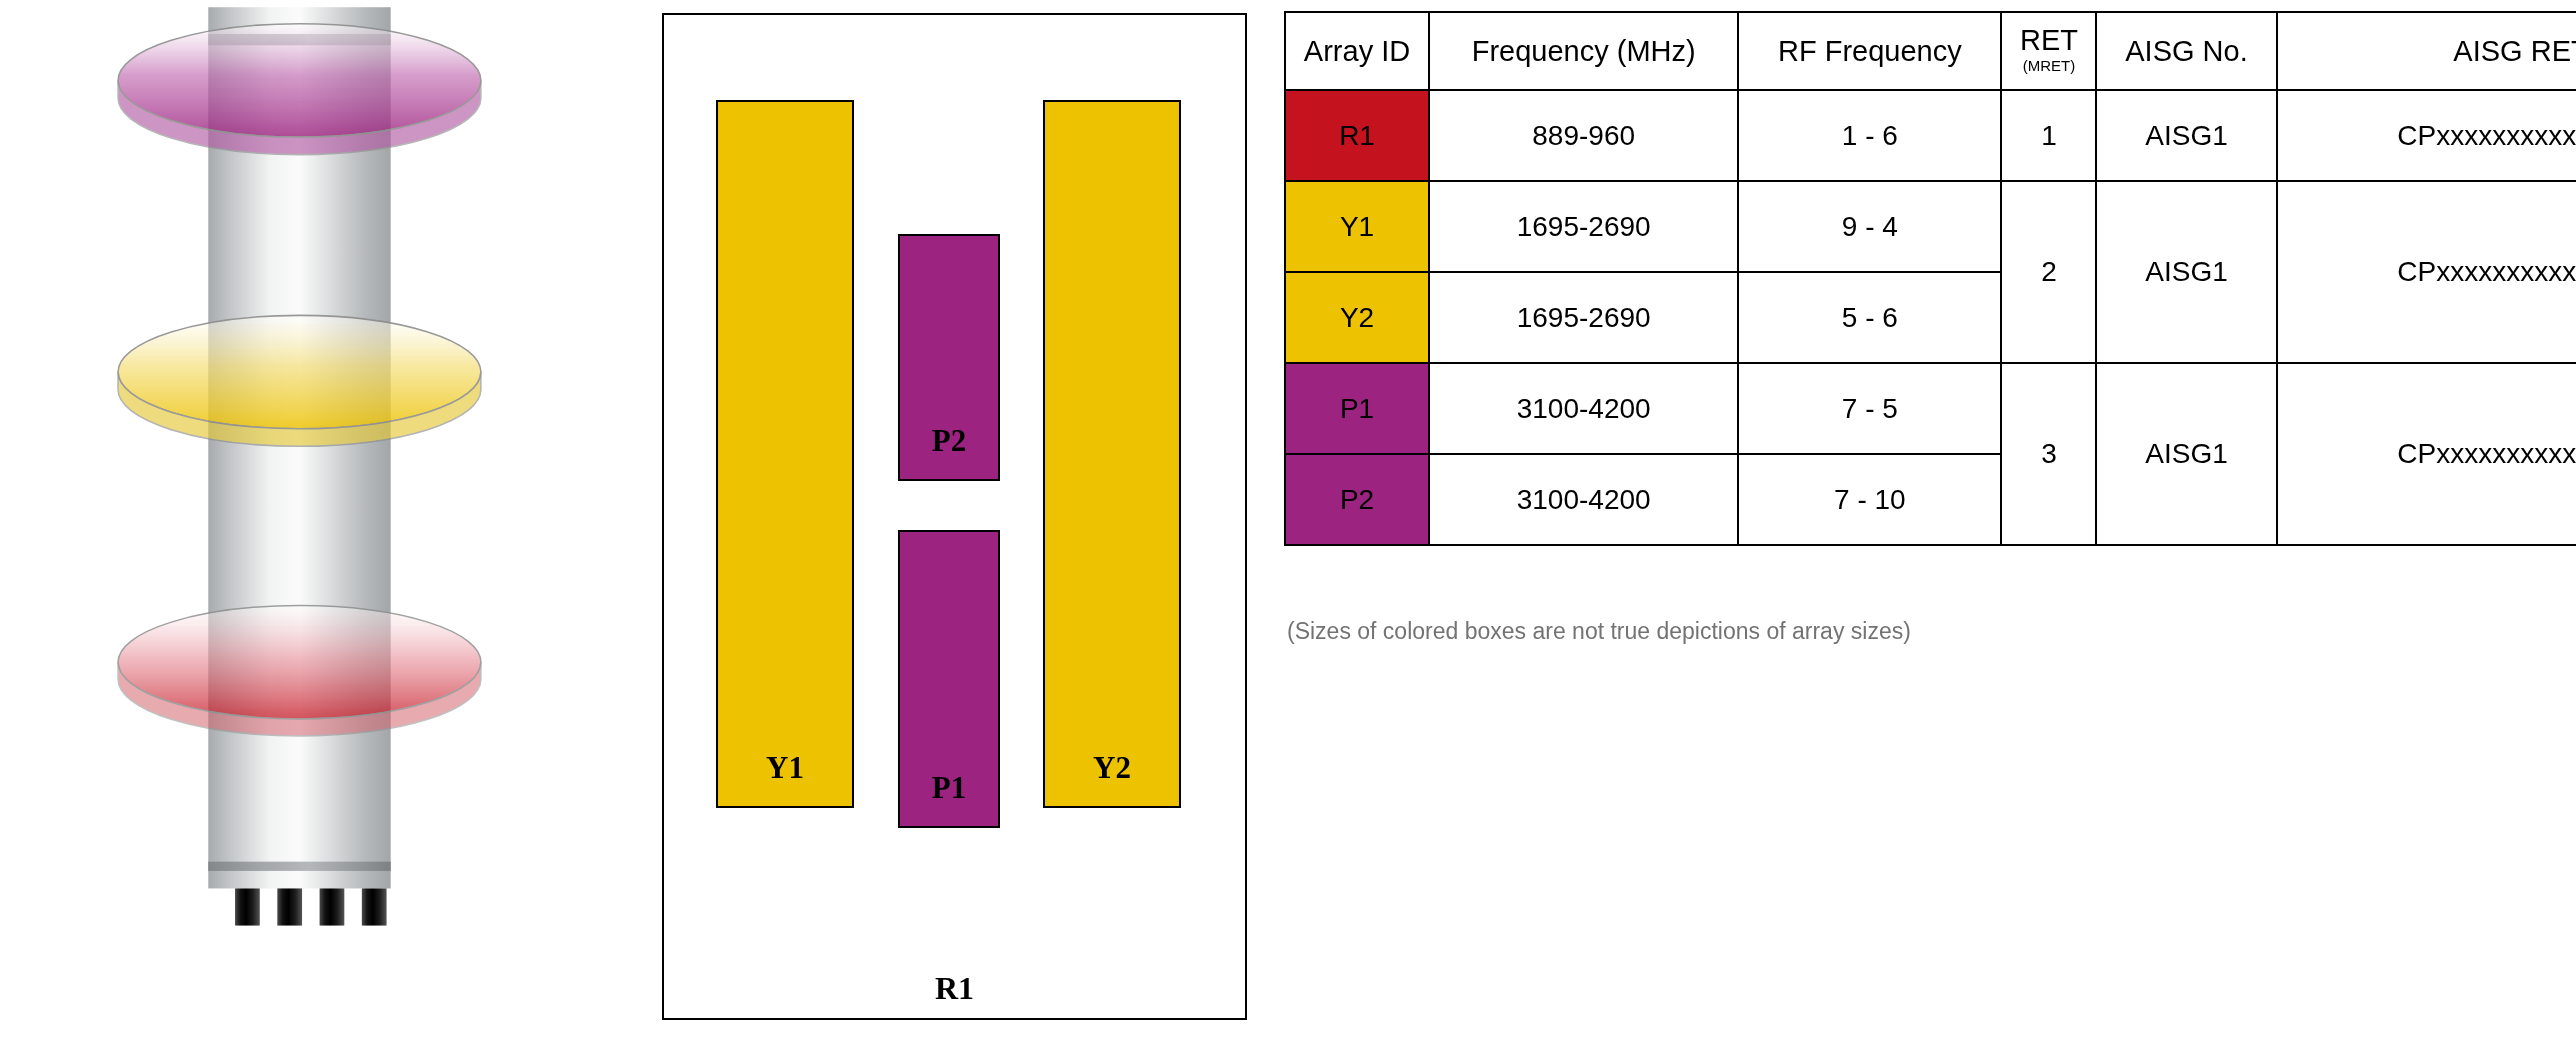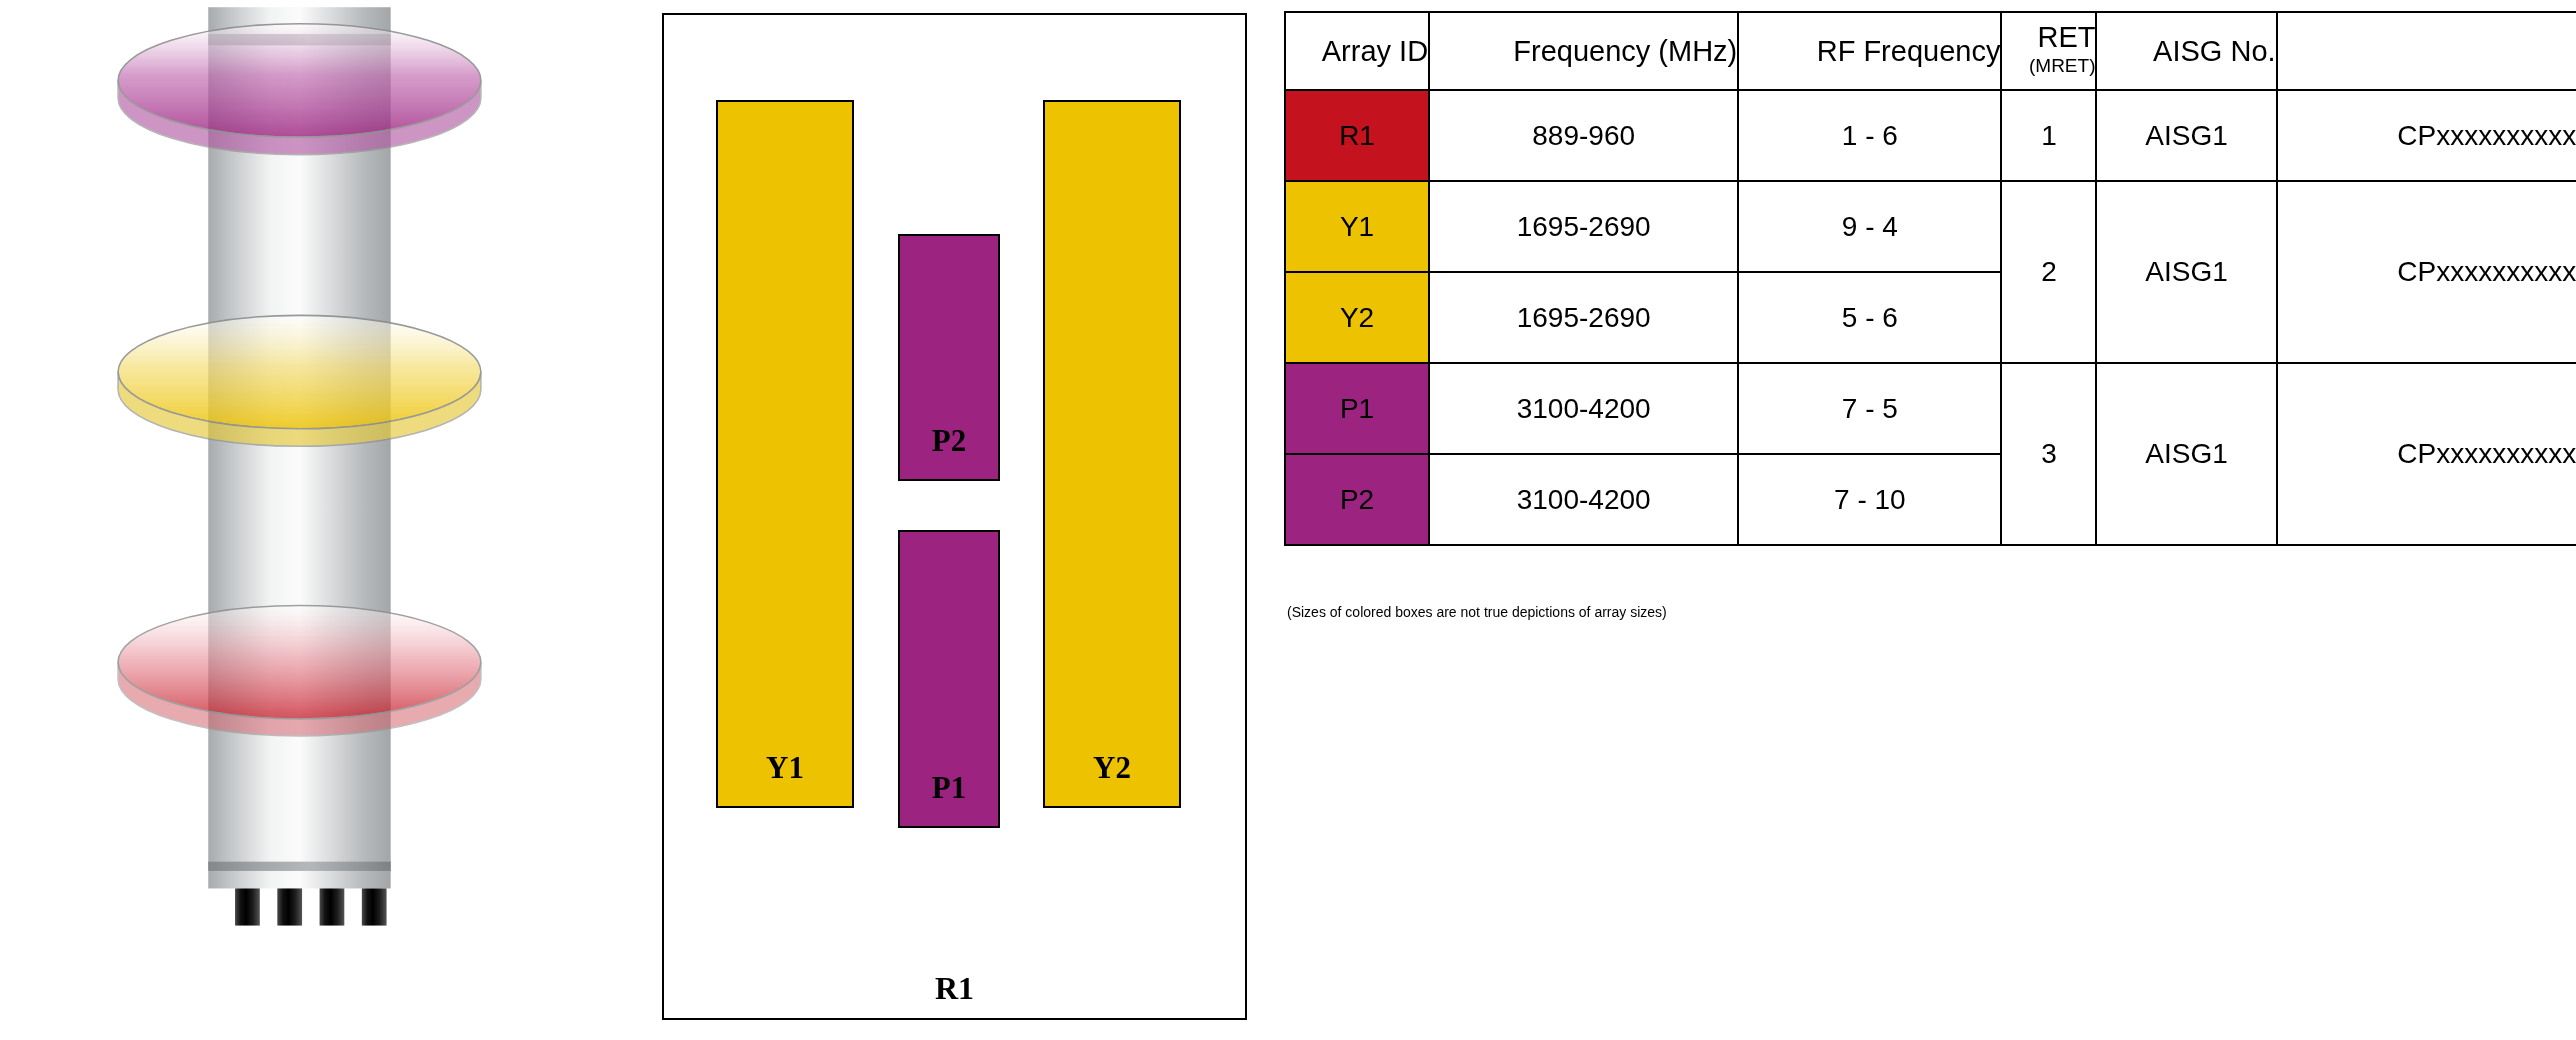--- a/index.html
+++ b/index.html
@@ -84,51 +84,50 @@
     vertical-align: middle;
     font-family: "Liberation Sans", sans-serif;
     font-weight: normal;
     color: #000000;
     padding: 0;
   }
   table.spec th {
     height: 76px;
     font-size: 29px;
     line-height: 1.05;
-    text-align: right;
   }
   table.spec td {
     height: 89px;
     font-size: 28px;
   }
   .ret-sub {
     display: block;
-    font-size: 19px;
+    font-size: 15px;
     line-height: 1.5;
   }
   .col-arrayid   { width: 144px; }
   .col-frequency { width: 309px; }
   .col-connector { width: 263px; }
   .col-ret       { width: 95px; }
   .col-aisgno    { width: 180px; }
   .col-uid       { width: 546px; }
 
   td.idcell {
     font-size: 28px;
     font-weight: normal;
     color: #000000;
   }
 
   #table-caption {
     position: absolute;
     left: 1287px;
-    top: 604px;
+    top: 618px;
     font-family: "Liberation Sans", sans-serif;
-    font-size: 14px;
-    color: #000000;
+    font-size: 23px;
+    color: #737373;
     white-space: nowrap;
   }
 </style>
 </head>
 <body>
 
 <div id="antenna-illustration">
   <svg width="634" height="1041" viewBox="0 0 1230 2020" xmlns="http://www.w3.org/2000/svg">
     <defs>
       <linearGradient id="mastGrad" x1="0" y1="0" x2="1" y2="0">

